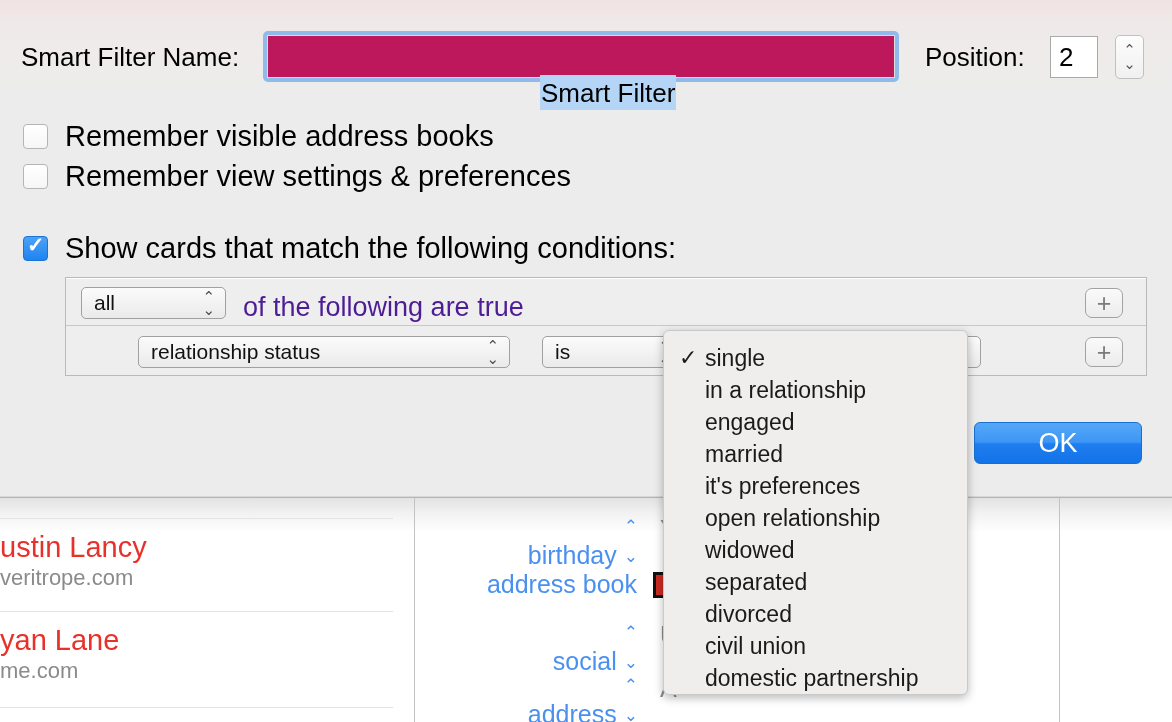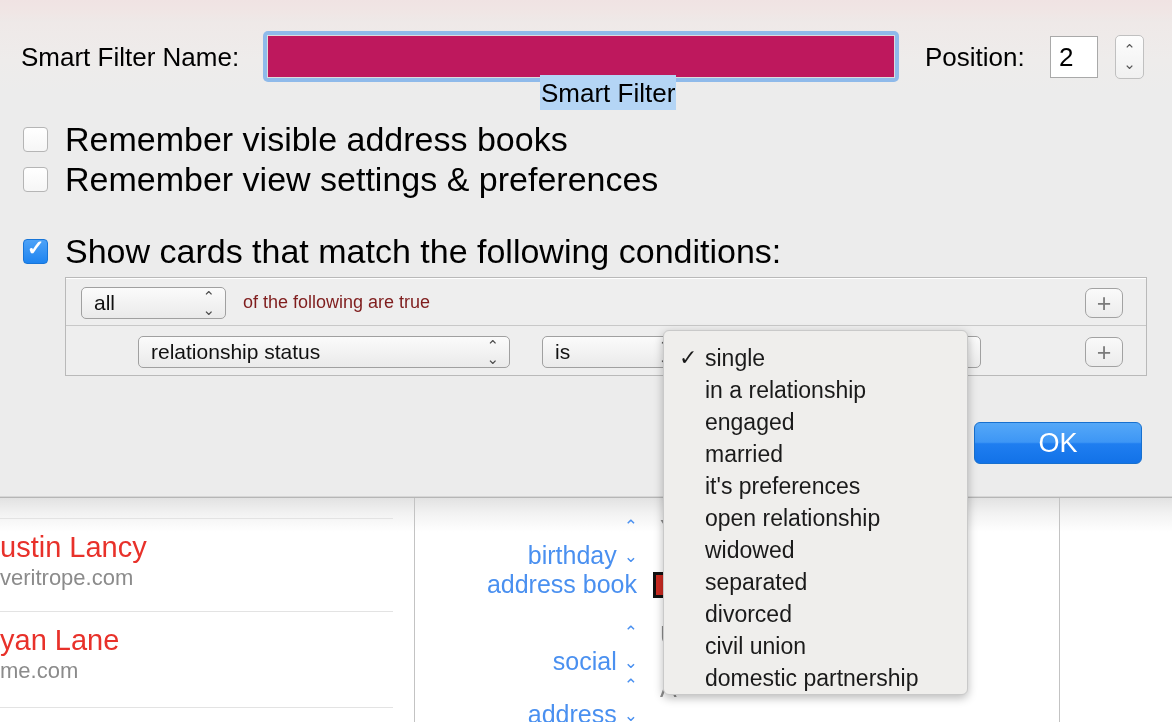--- a/index.html
+++ b/index.html
@@ -73,36 +73,36 @@
   .stepper .ar { font-size: 15px; color: #555; line-height: 14px; }
 
   
   .cbrow { position: absolute; left: 23px; display: flex; align-items: center; }
   .cbox { width: 25px; height: 25px; border-radius: 4px; border: 1px solid #b5b5b5;
           background: linear-gradient(to bottom,#ffffff,#f6f6f6); flex: none; }
   .cbox.on { background: linear-gradient(to bottom,#4da2f7,#1e84f0); border-color: #1775d8;
              position: relative; }
   .cbox.on::after { content: "✓"; position: absolute; left: 3px; top: -4px;
                     font-size: 21px; color: #fff; font-weight: bold; }
-  .cbrow .ctext { margin-left: 17px; font-size: 34px; color: #000; white-space: nowrap; }
+  .cbrow .ctext { margin-left: 17px; font-size: 29px; color: #000; white-space: nowrap; }
 
   
   .condbox { position: absolute; left: 65px; top: 277px; width: 1082px; height: 99px;
              border: 1px solid #b9b9b9; background: #eeeeee;
              box-shadow: inset 0 1px 0 #ffffff; }
   .condrow { position: absolute; left: 0; width: 1080px; height: 48px; }
   .condrow.r1 { top: 0; border-bottom: 1px solid #c8c8c8; }
   .condrow.r2 { top: 49px; }
   .popup { position: absolute; height: 32px; border-radius: 5px; border: 1px solid #a0a0a0;
            background: linear-gradient(to bottom,#fbfbfb,#eaeaea);
            display: flex; align-items: center; }
   .popup .ptext { font-size: 21px; color: #111; margin-left: 12px; white-space: nowrap; }
   .popup .pchev { position: absolute; right: 10px; font-size: 15px; color: #4a4a4a;
                   line-height: 13px; display: flex; flex-direction: column; }
-  .statictext { position: absolute; font-size: 18px; color: #7f1d1d; white-space: nowrap; }
+  .statictext { position: absolute; font-size: 27px; color: #4c1d95; white-space: nowrap; }
   .plusbtn { position: absolute; width: 38px; height: 30px; border-radius: 7px;
              border: 1px solid #a2a2a2; background: linear-gradient(to bottom,#fafafa,#ececec);
              display: flex; align-items: center; justify-content: center;
              font-size: 25px; color: #7b7b7b; line-height: 24px; }
 
   
   .okbtn { position: absolute; left: 974px; top: 422px; width: 168px; height: 42px;
            border-radius: 6px; border: 1px solid #1770cf;
            background: linear-gradient(to bottom,#55a8f8 0%,#3d96f5 48%,#1f7ef0 52%,#1272e8 100%);
            display: flex; align-items: center; justify-content: center;

